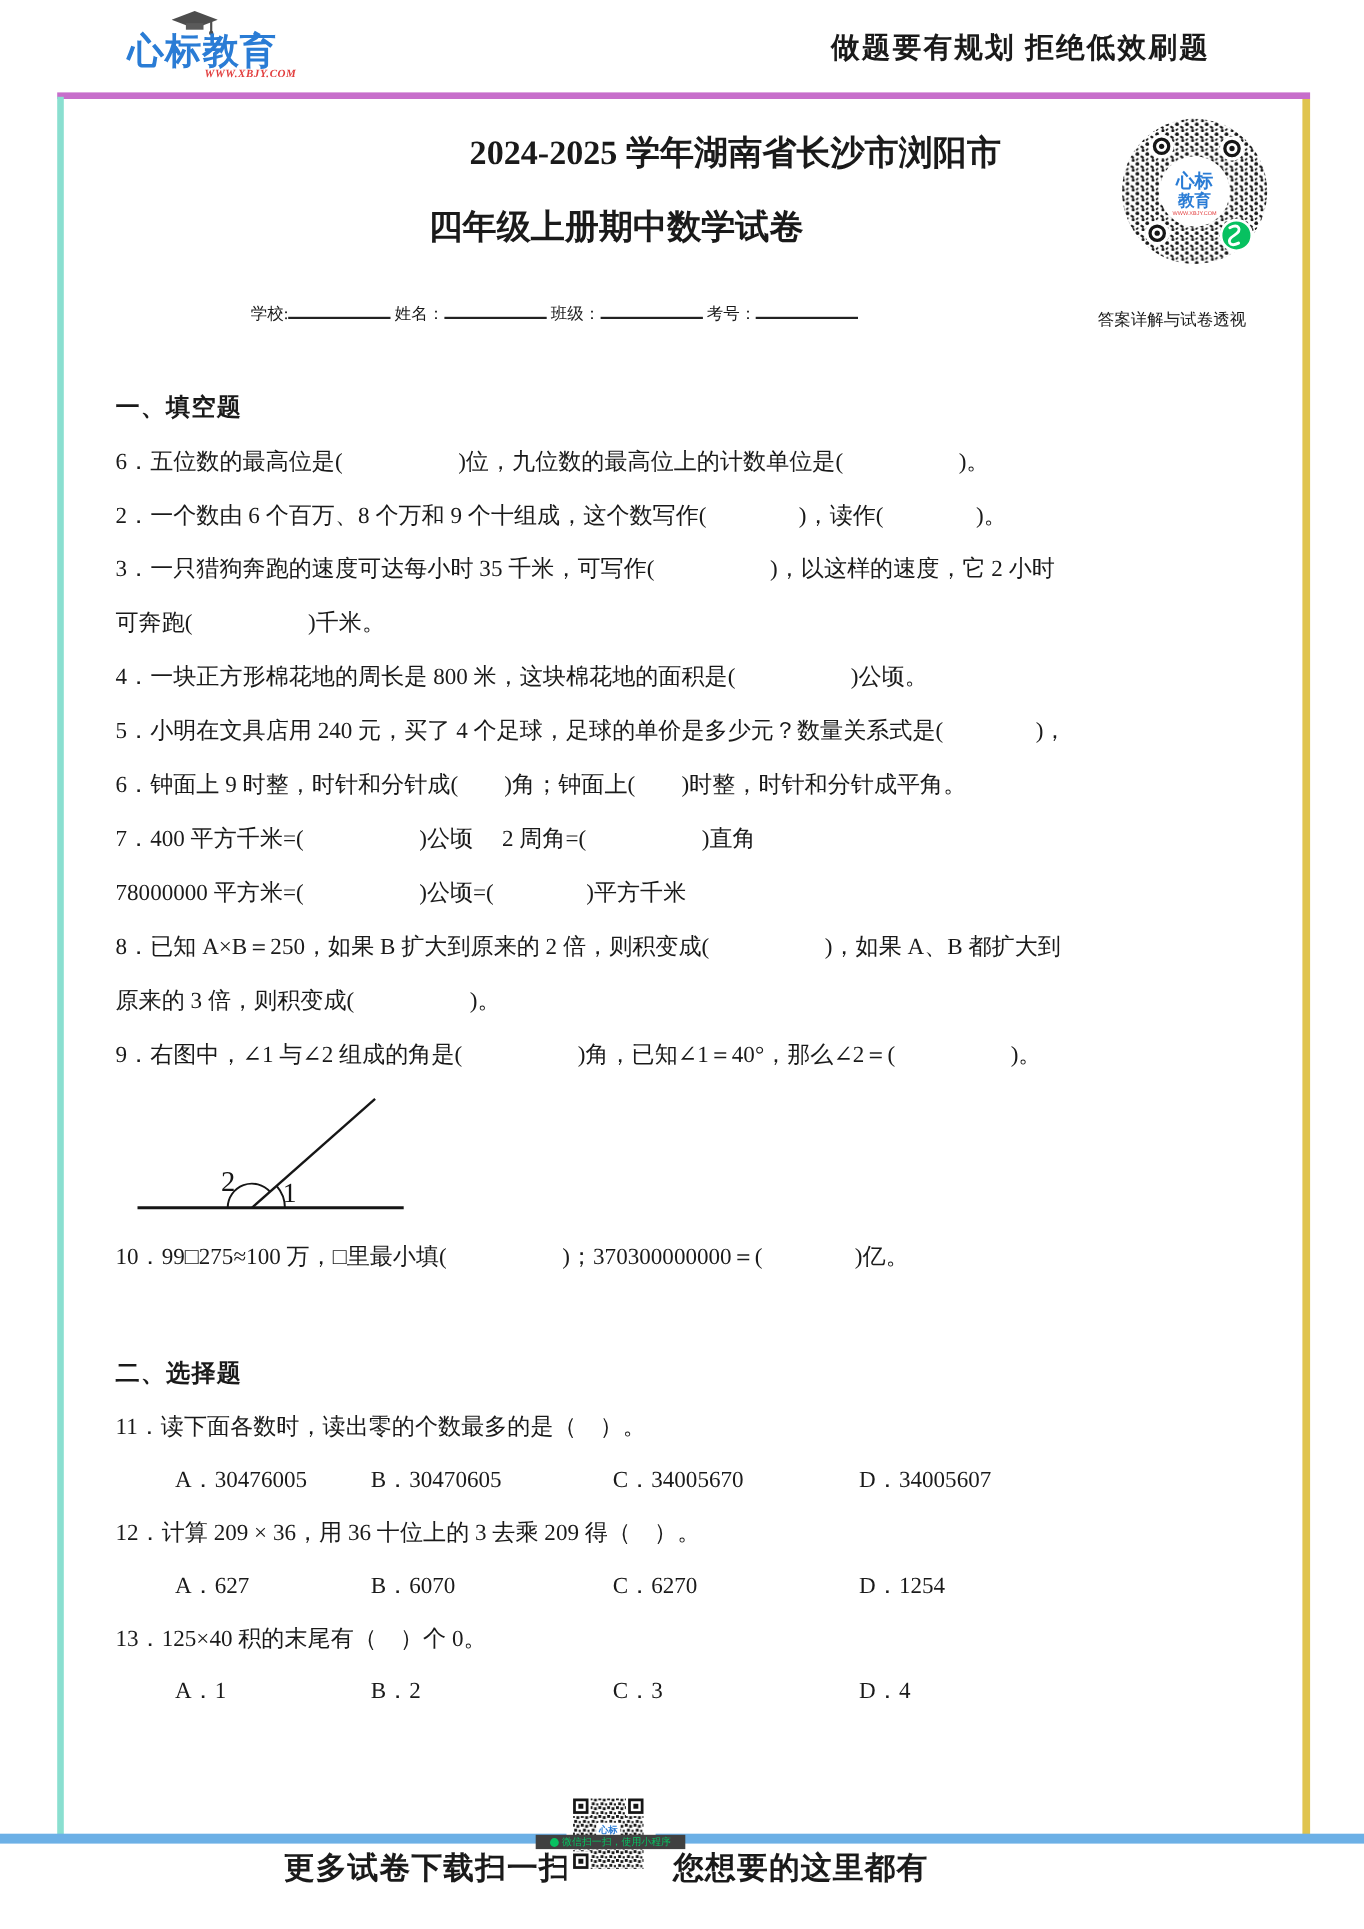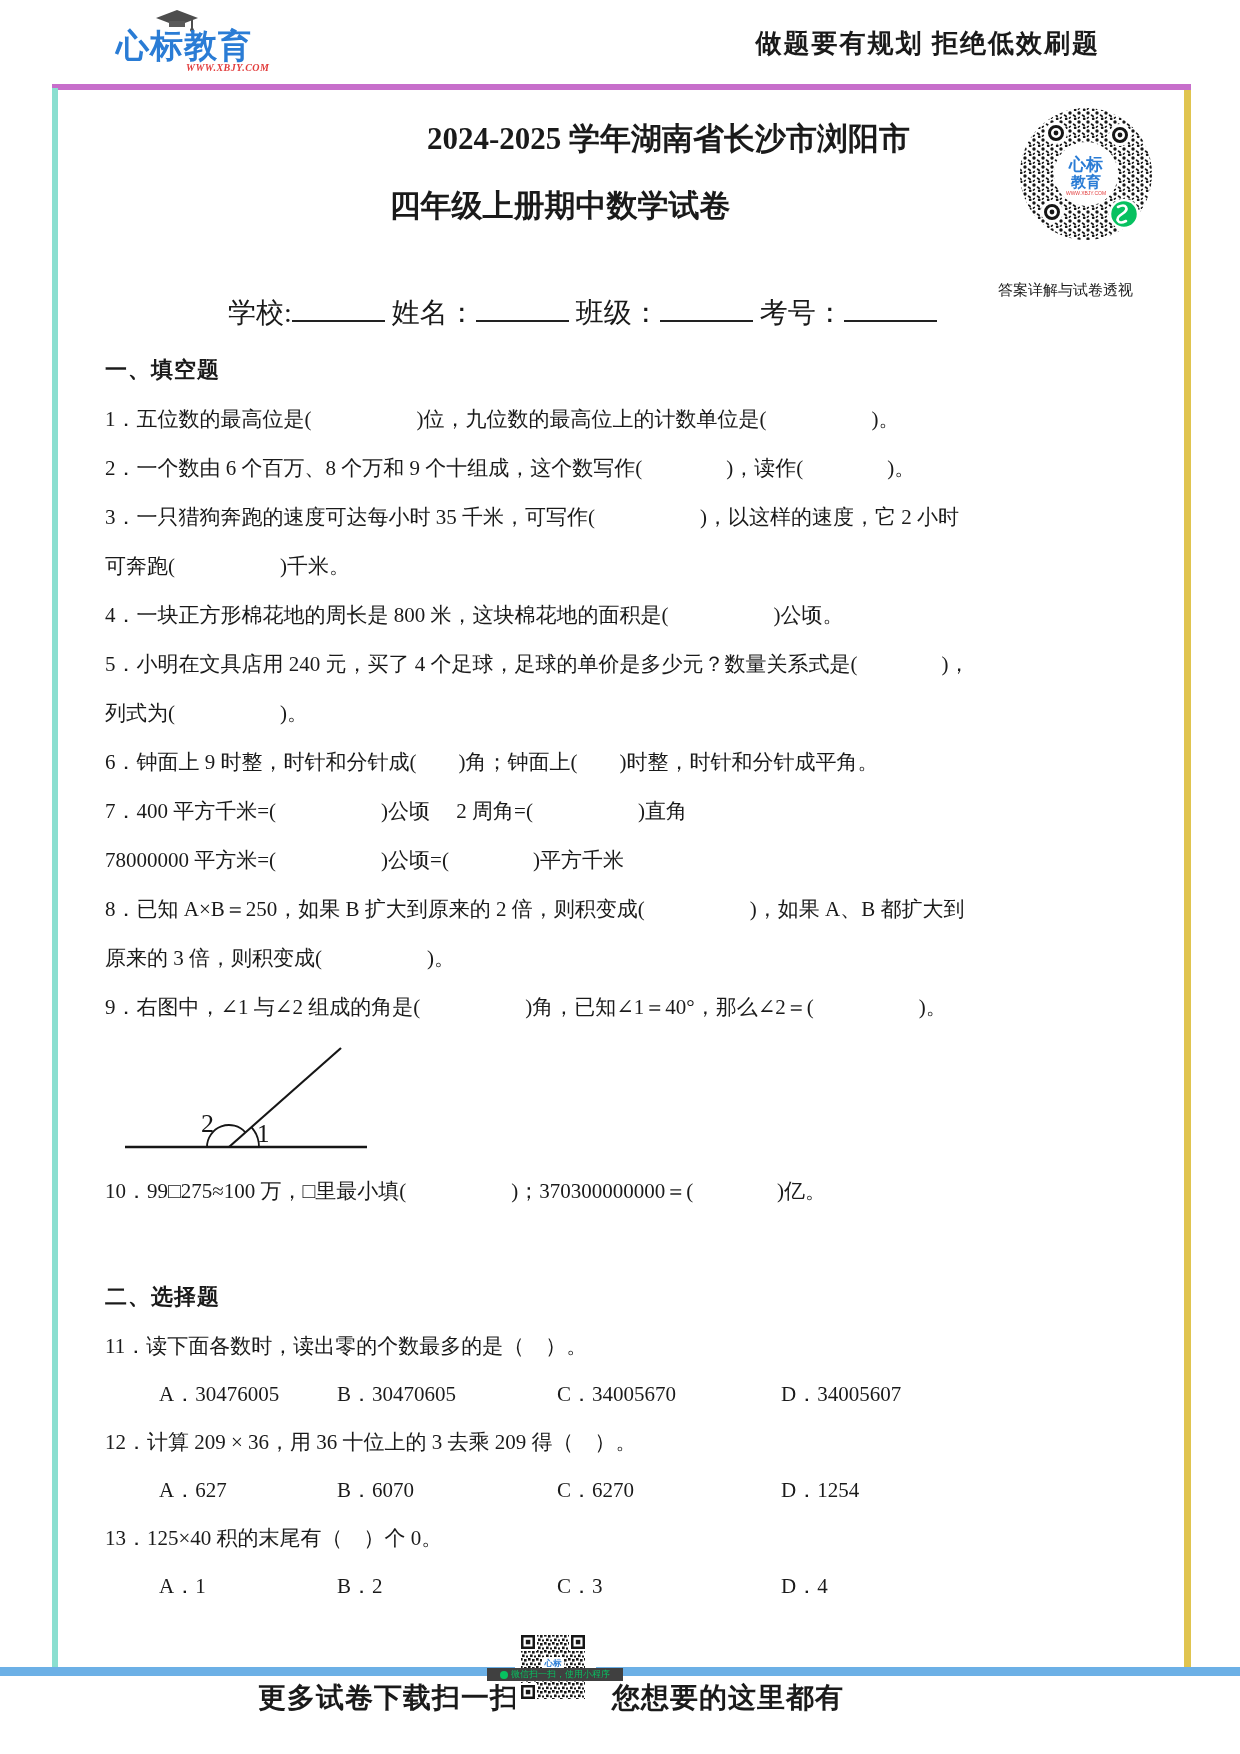--- a/index.html
+++ b/index.html
@@ -20,21 +20,21 @@
   .frame-top{left:52px;top:84px;width:1139px;height:6px;background:var(--frame-top,#c76ecb);}
   .frame-left{left:52px;top:88px;width:6px;height:1582px;background:var(--frame-left,#8adfd0);}
   .frame-right{left:1184px;top:90px;width:7px;height:1580px;background:var(--frame-right,#e0c44f);}
   .frame-bottom{left:0;top:1667px;width:1240px;height:9px;background:var(--frame-bottom,#6cb0e6);}
 
   
   .title1{left:210px;top:118px;width:700px;text-align:right;font-size:31px;font-weight:700;white-space:nowrap;}
   .title2{left:210px;top:185px;width:700px;text-align:center;font-size:31px;font-weight:700;white-space:nowrap;}
   .qr-top{left:1014px;top:102px;}
   .qr-top-caption{left:998px;top:281px;width:172px;text-align:left;font-size:15px;white-space:nowrap;font-family:Liberation Mono, monospace;}
-  .info-row{left:228px;top:268px;font-size:28px;white-space:nowrap;margin-top:26px;}
+  .info-row{left:228px;top:268px;font-size:15px;white-space:nowrap;}
   .blank-line{display:inline-block;width:93px;border-bottom:2px solid #222;height:20px;}
 
   
   .content{left:105px;top:345px;width:975px;font-size:21px;}
   .sec-heading{height:50px;line-height:50px;font-weight:800;font-size:22px;
                font-family:"Liberation Sans","DejaVu Sans",sans-serif;letter-spacing:1px;}
   .sec1 .qline{height:49px;line-height:49px;white-space:nowrap;}
   .sec2 .qline{height:48px;line-height:48px;white-space:nowrap;}
   .figwrap{height:135px;padding-left:12px;}
   .spacer{height:56px;}
@@ -120,27 +120,26 @@
   <div class="abs info-row">
     <span>学校:</span><span class="blank-line"></span>
     <span>姓名：</span><span class="blank-line"></span>
     <span>班级：</span><span class="blank-line"></span>
     <span>考号：</span><span class="blank-line"></span>
   </div>
 
   <div class="abs content">
     <div class="sec1">
       <div class="sec-heading">一、填空题</div>
-      <div class="qline">1．五位数的最高位是(　　　　　)位，九位数的最高位上的计数单位是(　　　　　)。</div>
+      <div class="qline">6．五位数的最高位是(　　　　　)位，九位数的最高位上的计数单位是(　　　　　)。</div>
       <div class="qline">2．一个数由 6 个百万、8 个万和 9 个十组成，这个数写作(　　　　)，读作(　　　　)。</div>
       <div class="qline">3．一只猎狗奔跑的速度可达每小时 35 千米，可写作(　　　　　)，以这样的速度，它 2 小时</div>
       <div class="qline">可奔跑(　　　　　)千米。</div>
       <div class="qline">4．一块正方形棉花地的周长是 800 米，这块棉花地的面积是(　　　　　)公顷。</div>
       <div class="qline">5．小明在文具店用 240 元，买了 4 个足球，足球的单价是多少元？数量关系式是(　　　　)，</div>
-      <div class="qline">列式为(　　　　　)。</div>
       <div class="qline">6．钟面上 9 时整，时针和分针成(　　)角；钟面上(　　)时整，时针和分针成平角。</div>
       <div class="qline">7．400 平方千米=(　　　　　)公顷　 2 周角=(　　　　　)直角</div>
       <div class="qline">78000000 平方米=(　　　　　)公顷=(　　　　)平方千米</div>
       <div class="qline">8．已知 A×B＝250，如果 B 扩大到原来的 2 倍，则积变成(　　　　　)，如果 A、B 都扩大到</div>
       <div class="qline">原来的 3 倍，则积变成(　　　　　)。</div>
       <div class="qline">9．右图中，∠1 与∠2 组成的角是(　　　　　)角，已知∠1＝40°，那么∠2＝(　　　　　)。</div>
 
       <div class="figwrap">
         <svg width="260" height="130" viewBox="0 0 260 130">
           <line x1="8" y1="115" x2="250" y2="115" stroke="#161616" stroke-width="2.6"></line>

